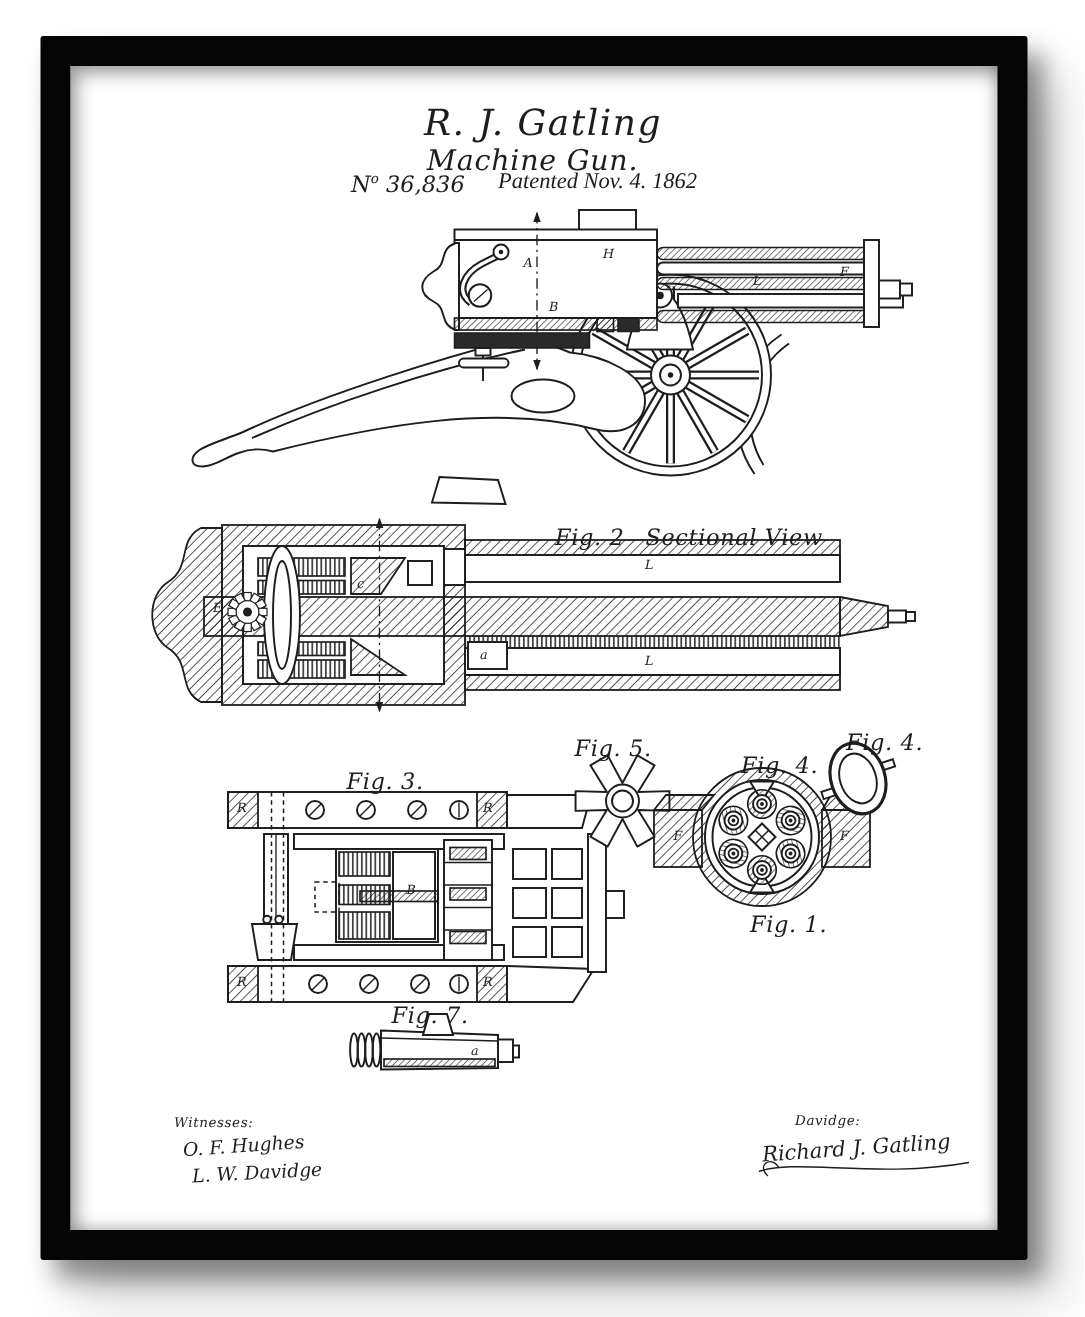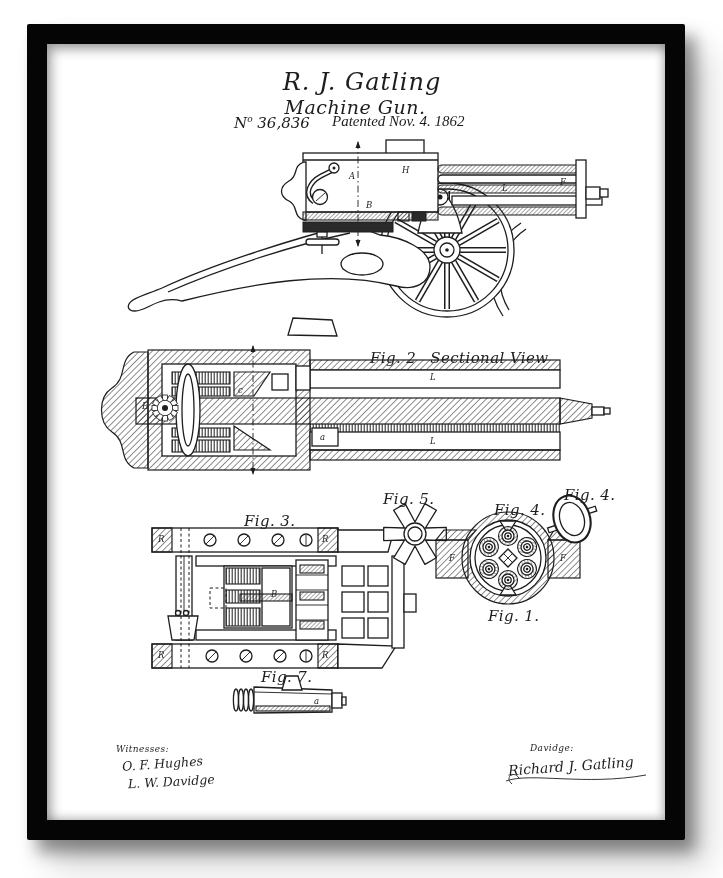--- a/index.html
+++ b/index.html
@@ -314,25 +314,25 @@
       <path class="thin" d="M512,784 C504,777 514,770 519,778"></path>
     </g>
   </svg>
 
   <div class="txt title" style="left:227px;top:68px;width:270px;">R. J. Gatling</div>
   <div class="txt subtitle" style="left:250px;top:96px;width:210px;">Machine Gun.</div>
   <div class="txt meta" style="left:234px;top:114px;"><span>N</span><sup>o</sup> <span>36,836</span></div>
   <div class="txt meta" style="left:332px;top:113px;font-family:Liberation Serif, serif;">Patented Nov. 4. 1862</div>
 
   <div class="txt figcap" style="left:370px;top:349px;"><span>Fig. 2</span><span class="gap"></span><span>Sectional View</span></div>
-  <div class="txt figcap" style="left:231px;top:512px;margin-left:13px;">Fig. 3.</div>
+  <div class="txt figcap" style="left:231px;top:512px;">Fig. 3.</div>
   <div class="txt figcap" style="left:383px;top:490px;">Fig. 5.</div>
   <div class="txt figcap" style="left:494px;top:501px;">Fig. 4.</div>
   <div class="txt figcap" style="left:564px;top:486px;">Fig. 4.</div>
-  <div class="txt figcap" style="left:488px;top:607px;">Fig. 1.</div>
+  <div class="txt figcap" style="left:500px;top:607px;">Fig. 1.</div>
   <div class="txt figcap" style="left:261px;top:668px;">Fig. 7.</div>
 
   <div class="pl" style="left:349px;top:172px;">A</div>
   <div class="pl" style="left:402px;top:166px;">H</div>
   <div class="pl" style="left:366px;top:201px;">B</div>
   <div class="pl" style="left:502px;top:184px;">L</div>
   <div class="pl" style="left:560px;top:178px;">F</div>
   <div class="pl" style="left:142px;top:402px;">E</div>
   <div class="pl" style="left:238px;top:386px;">c</div>
   <div class="pl" style="left:320px;top:433px;">a</div>

